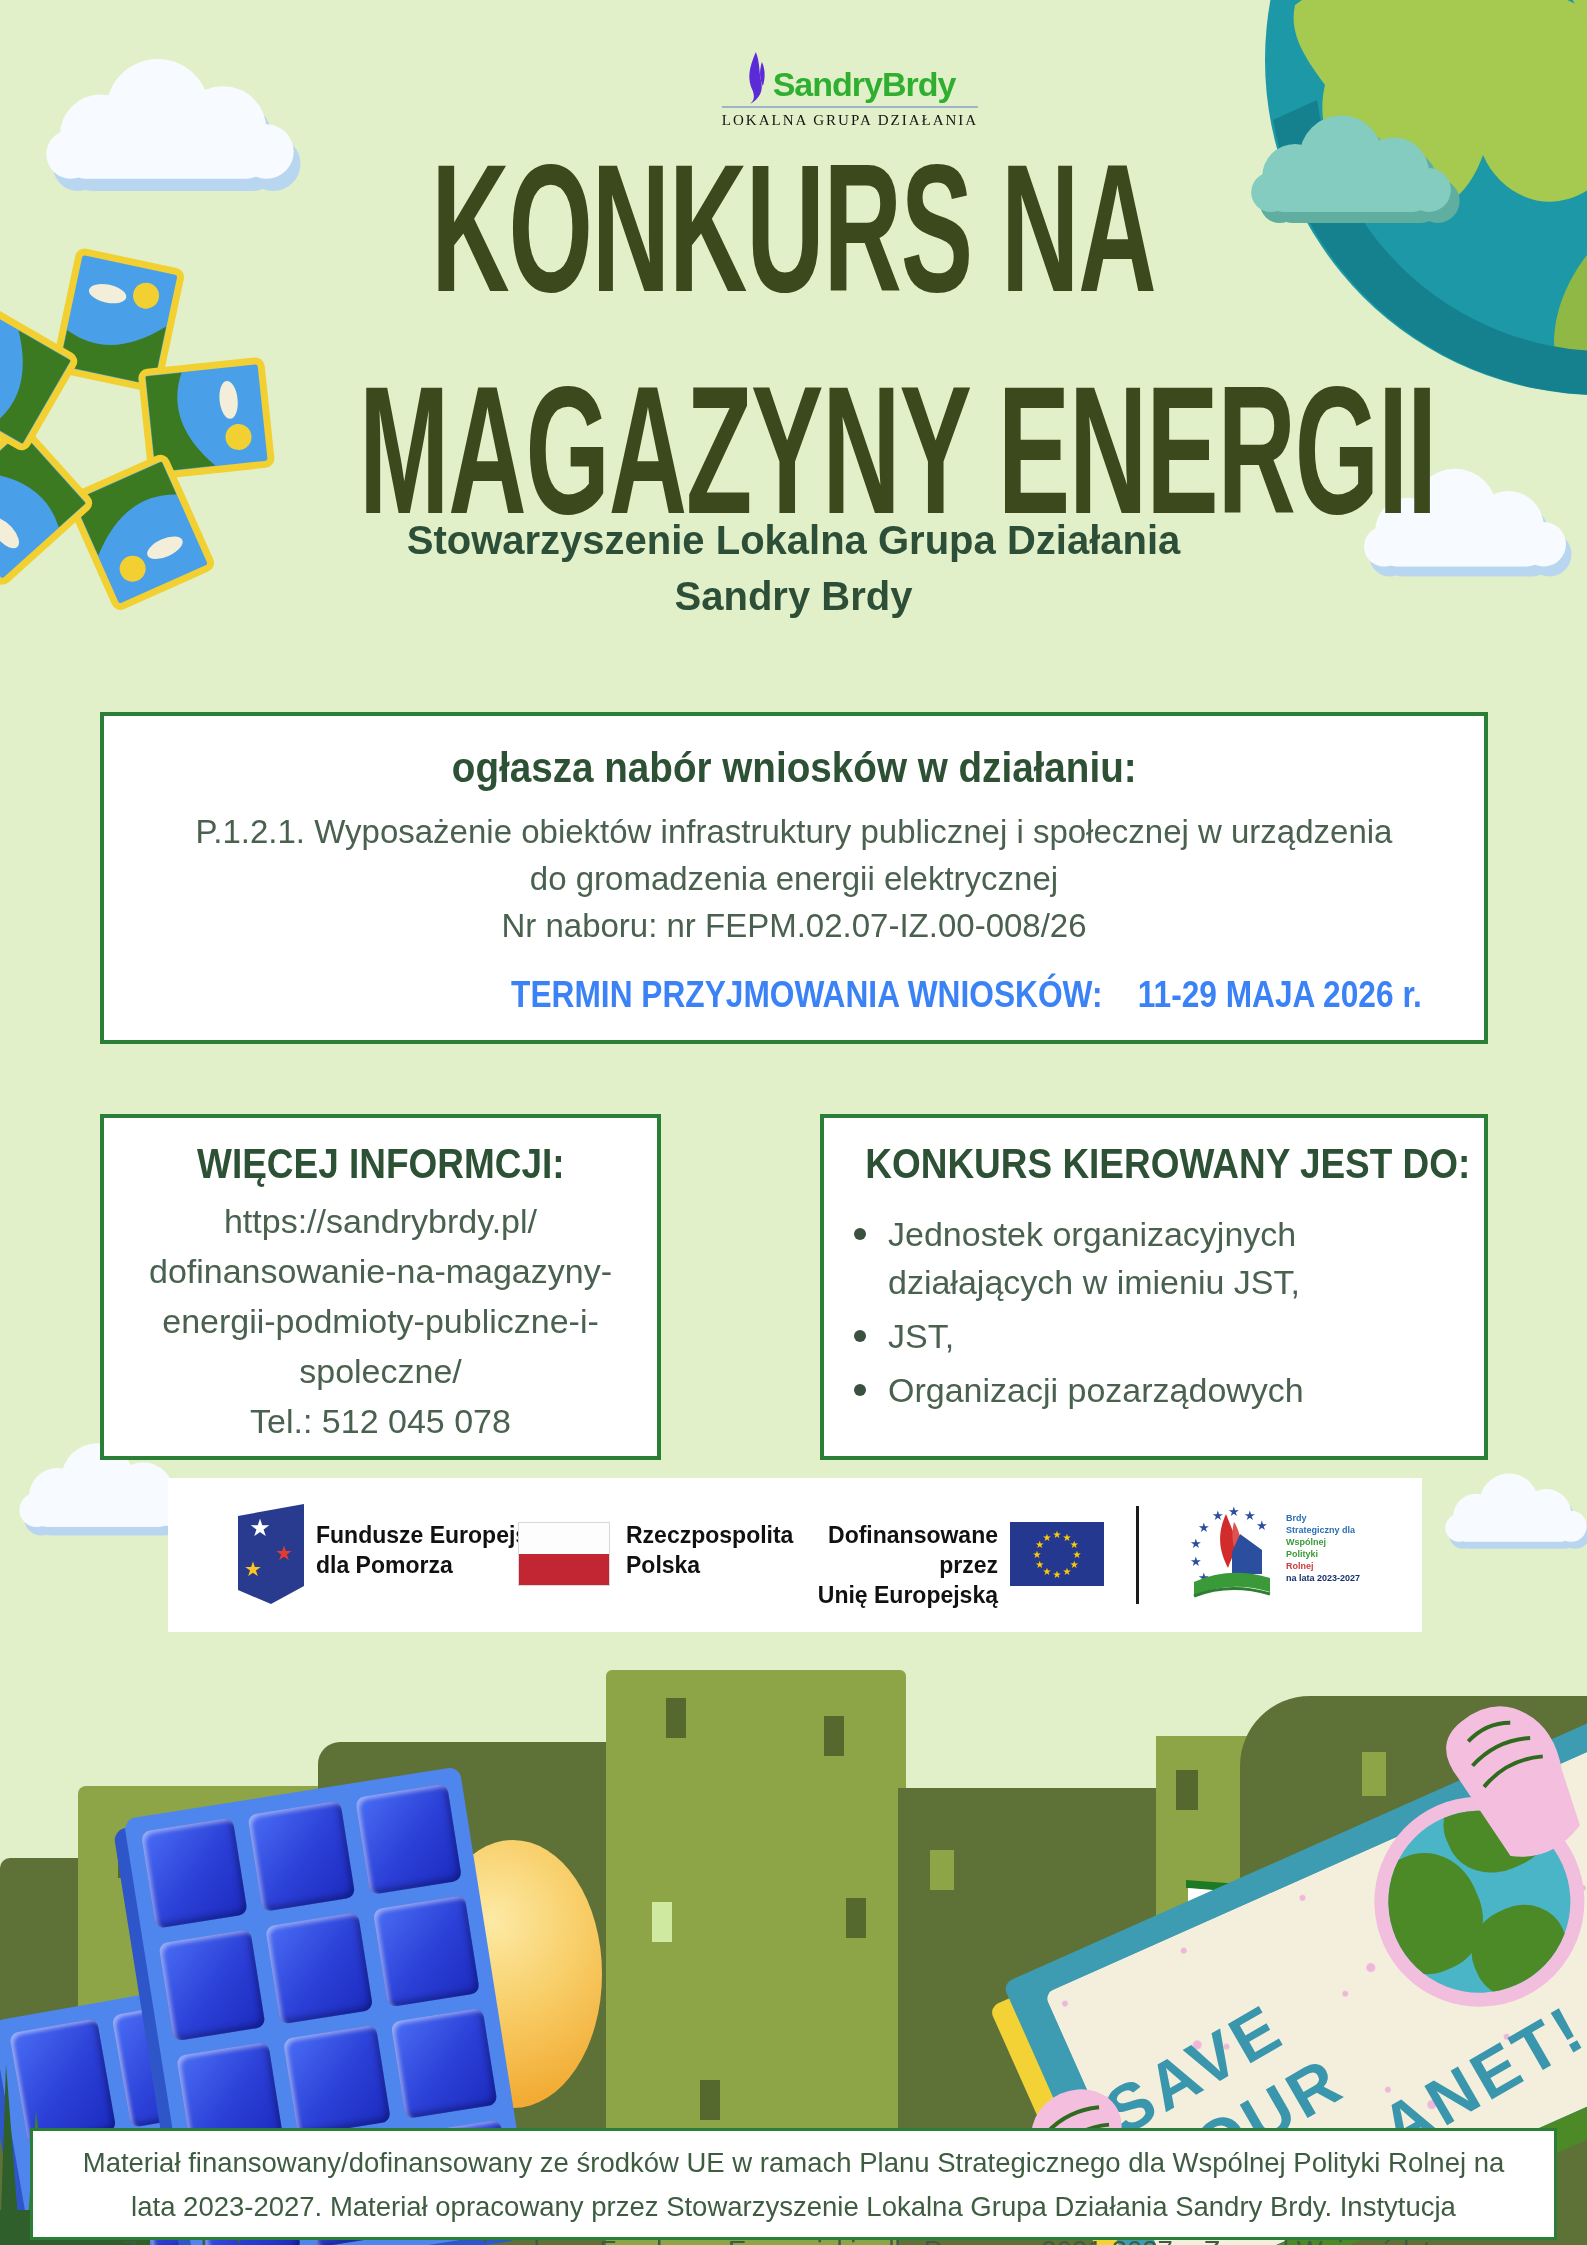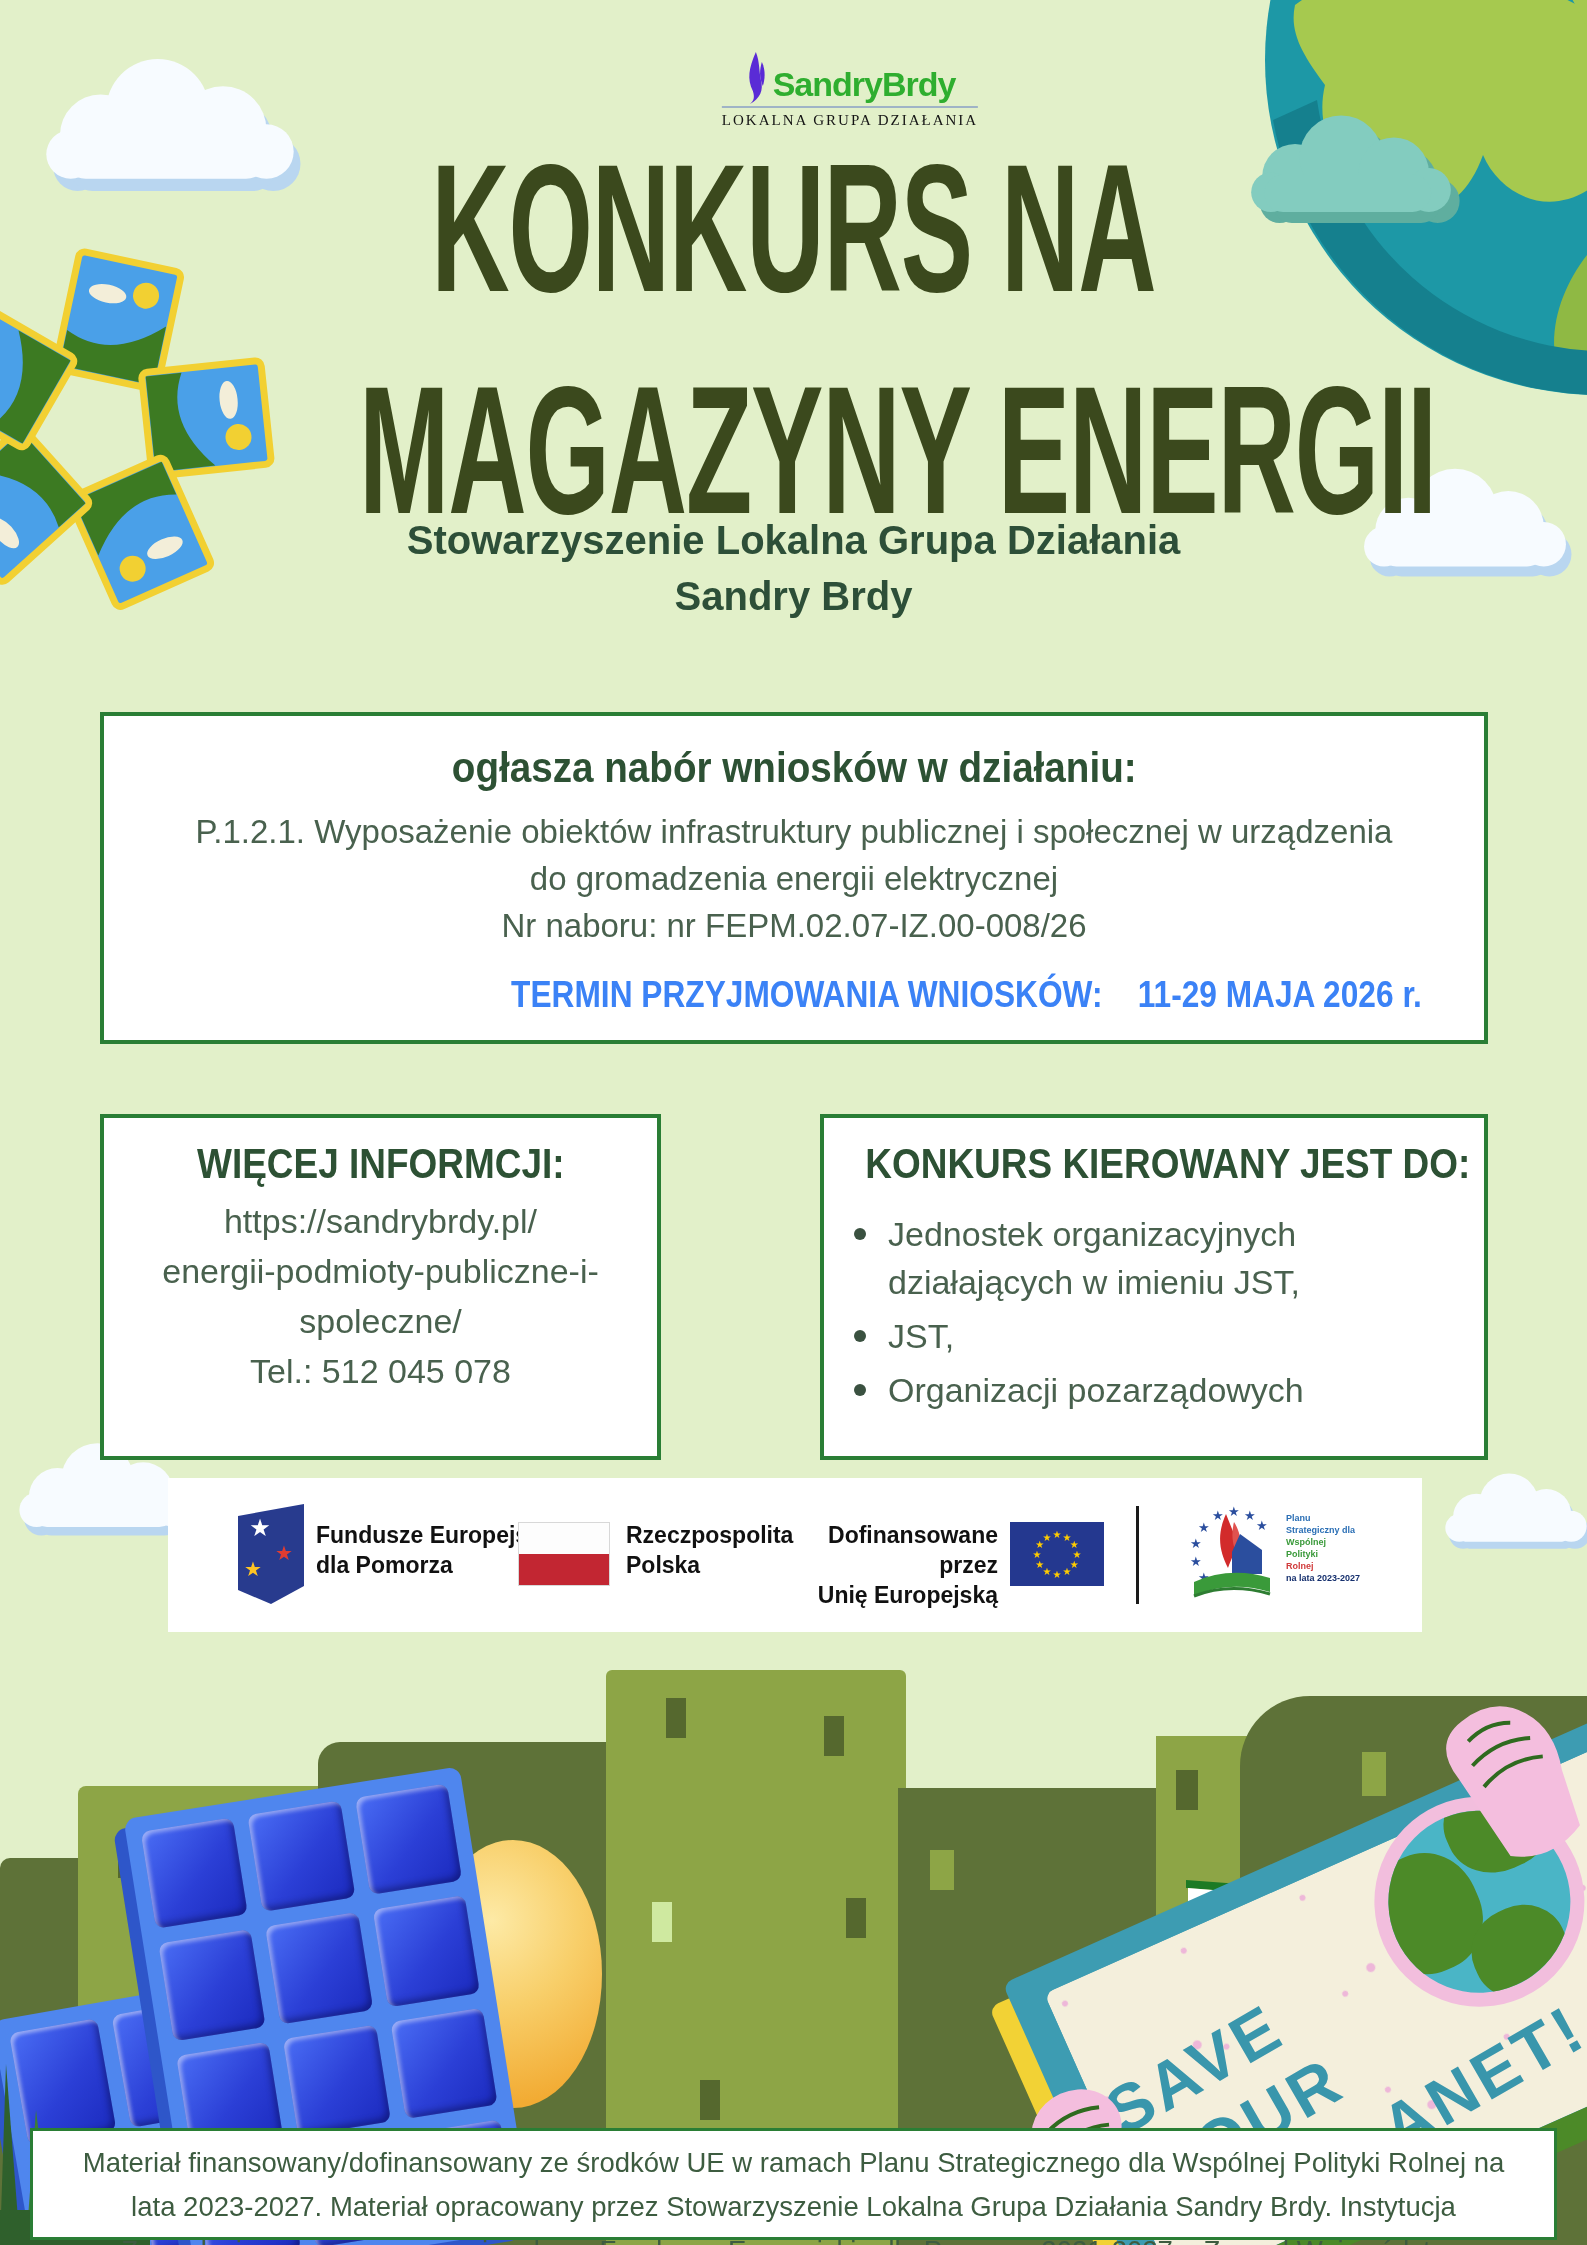--- a/index.html
+++ b/index.html
@@ -214,20 +214,21 @@
         &nbsp;&nbsp;
         <span>11-29 MAJA 2026 r.</span>
       </span>
     </div>
   </div>
 
   <div class="gbox infobox">
     <div class="boxhead"><span class="cond">WIĘCEJ INFORMCJI:</span></div>
     <div class="infolines">
       <div>https://sandrybrdy.pl/</div>
+      <div>dofinansowanie-na-magazyny-</div>
       <div>energii-podmioty-publiczne-i-</div>
       <div>spoleczne/</div>
       <div>Tel.: 512 045 078</div>
     </div>
   </div>
 
   <div class="gbox audbox">
     <div class="boxhead"><span class="cond">KONKURS KIEROWANY JEST DO:</span></div>
     <ul class="audlist">
       <li>Jednostek organizacyjnych działających w imieniu JST,</li>
@@ -285,21 +286,21 @@
         <text x="60" y="16">★</text>
           <text x="72" y="26">★</text>
       </g>
       <path d="M42,10 C32,32 36,48 44,64 C48,52 54,46 50,30 Z" fill="#d22b2b"></path>
       <path d="M50,18 C46,34 50,46 56,58 C58,46 58,30 50,18 Z" fill="#e0524f"></path>
       <path d="M56,30 L78,46 L78,70 L48,70 L48,48 Z" fill="#2b4e9e"></path>
       <path d="M10,78 Q46,62 86,74 L86,88 Q46,76 10,92 Z" fill="#3a9a3a"></path>
       <path d="M10,92 Q46,78 86,90" stroke="#2e7d32" stroke-width="3" fill="none"></path>
     </svg>
     <div class="wpr-text">
-      <div class="b">Planu</div>
+      <div class="b">Brdy</div>
       <div class="b">Strategiczny dla</div>
       <div class="g">Wspólnej</div>
       <div class="g">Polityki</div>
       <div class="r">Rolnej</div>
       <div class="n">na lata 2023-2027</div>
     </div>
   </div>
 
   <div>
     <div class="bld b-dark z2" style="left:0;top:1858px;width:118px;height:387px;border-radius:10px 24px 0 0"></div>

